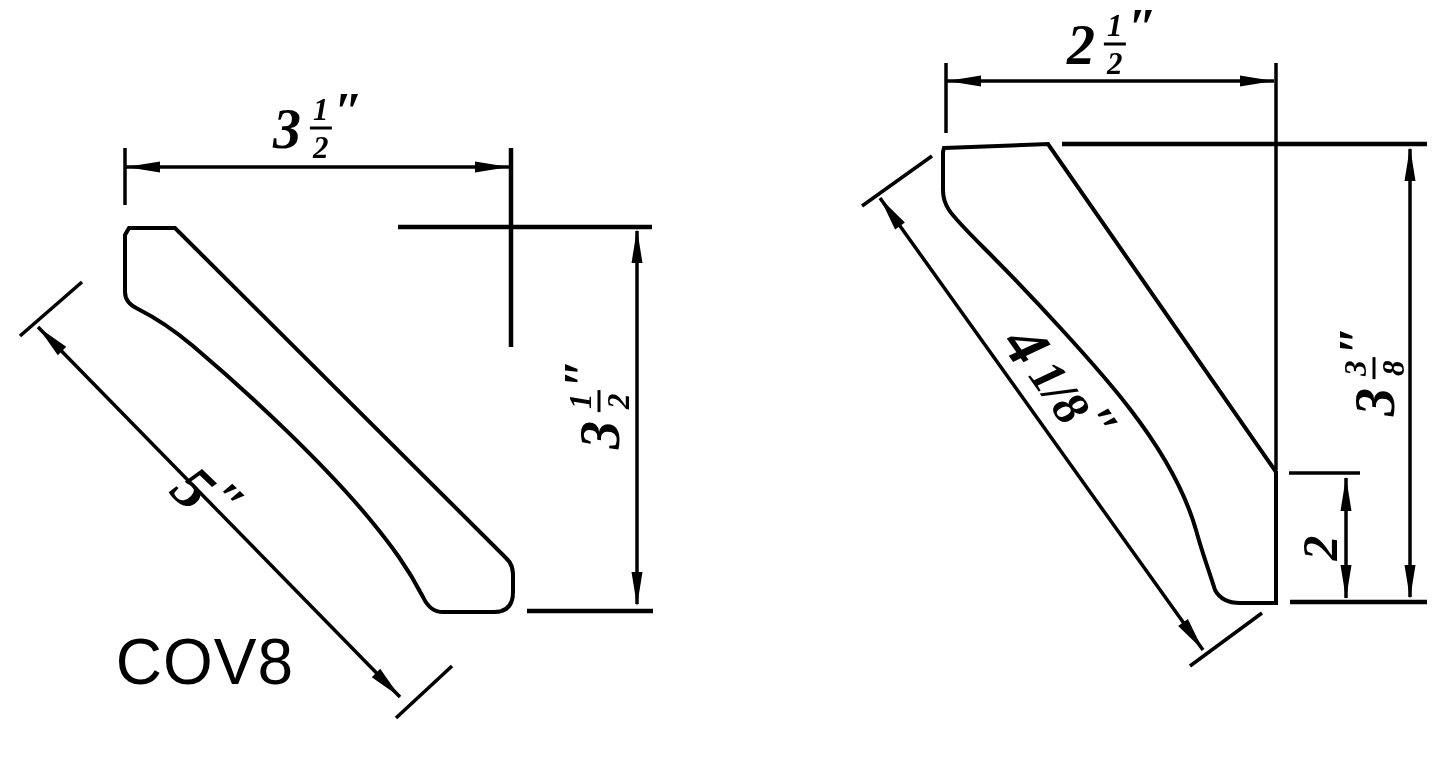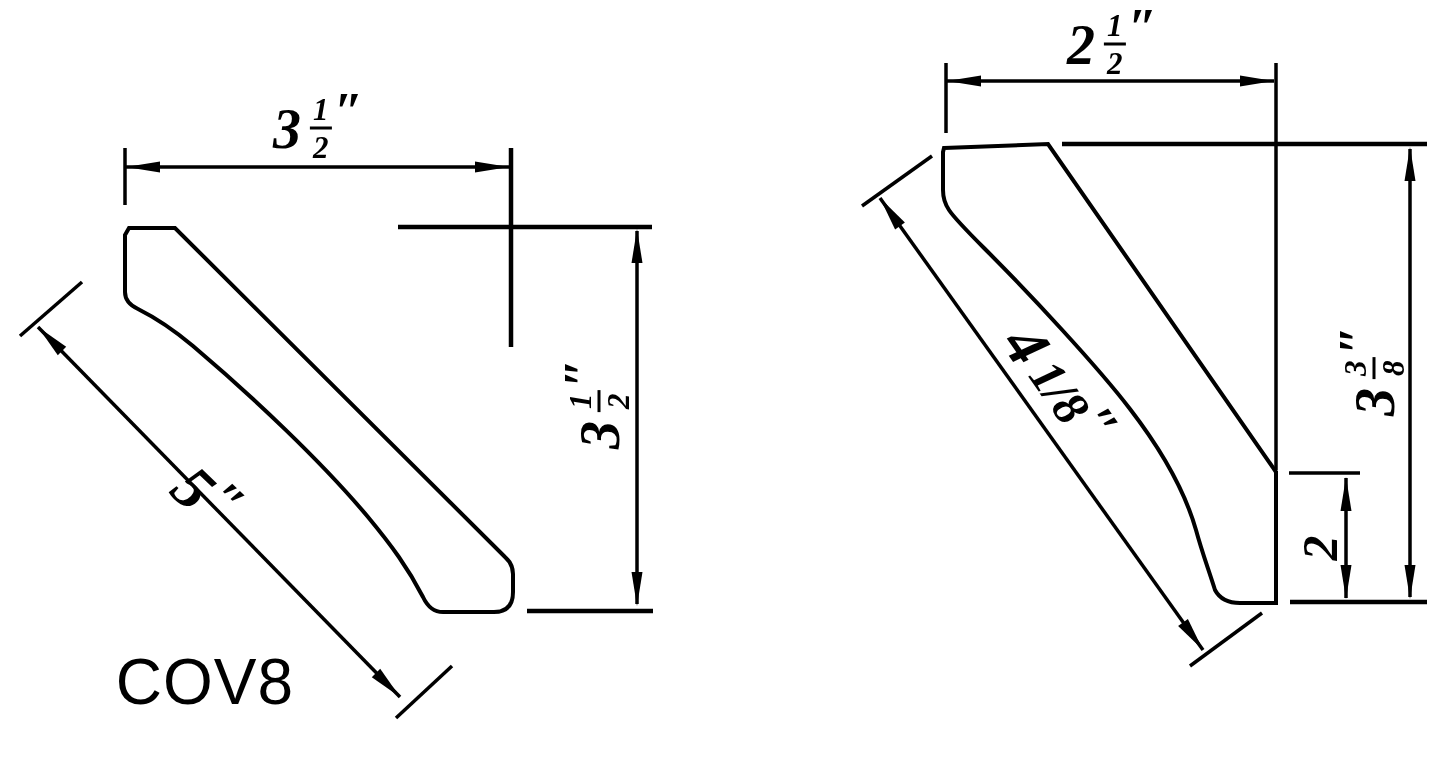--- a/index.html
+++ b/index.html
@@ -144,21 +144,21 @@
       <span class="fd">2</span>
     </span>
     <span class="unit">″</span>
   </div>
 
   <div class="dim-label rot-diag-left" style="left:205px;top:499px">
     <span class="whole">5</span>
     <span class="unit">″</span>
   </div>
 
-  <div class="part-label" style="left:205px;top:682px">COV8</div>
+  <div class="part-label" style="left:205px;top:662px">COV8</div>
 
   <div class="dim-label" style="left:1112px;top:44px">
     <span class="whole">2</span>
     <span class="frac">
       <span class="fn">1</span>
       <span class="fd">2</span>
     </span>
     <span class="unit">″</span>
   </div>
 

